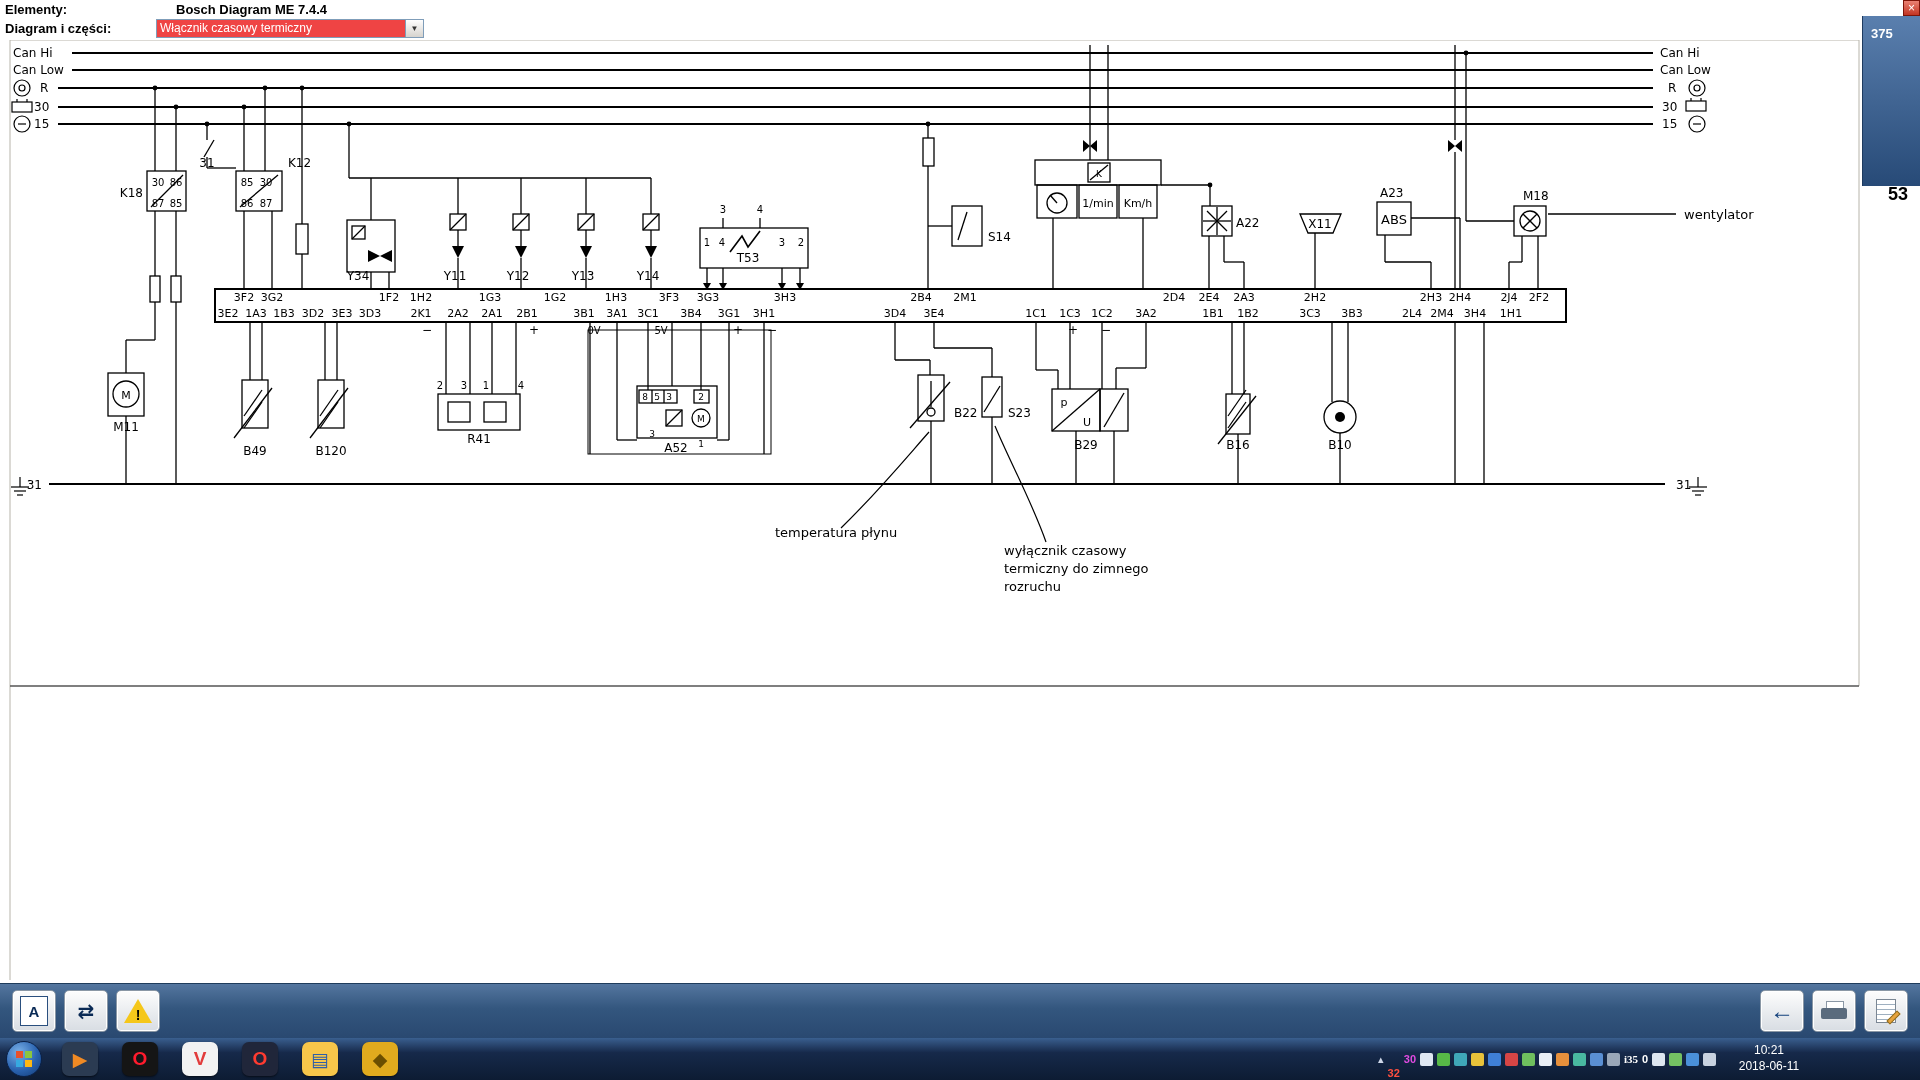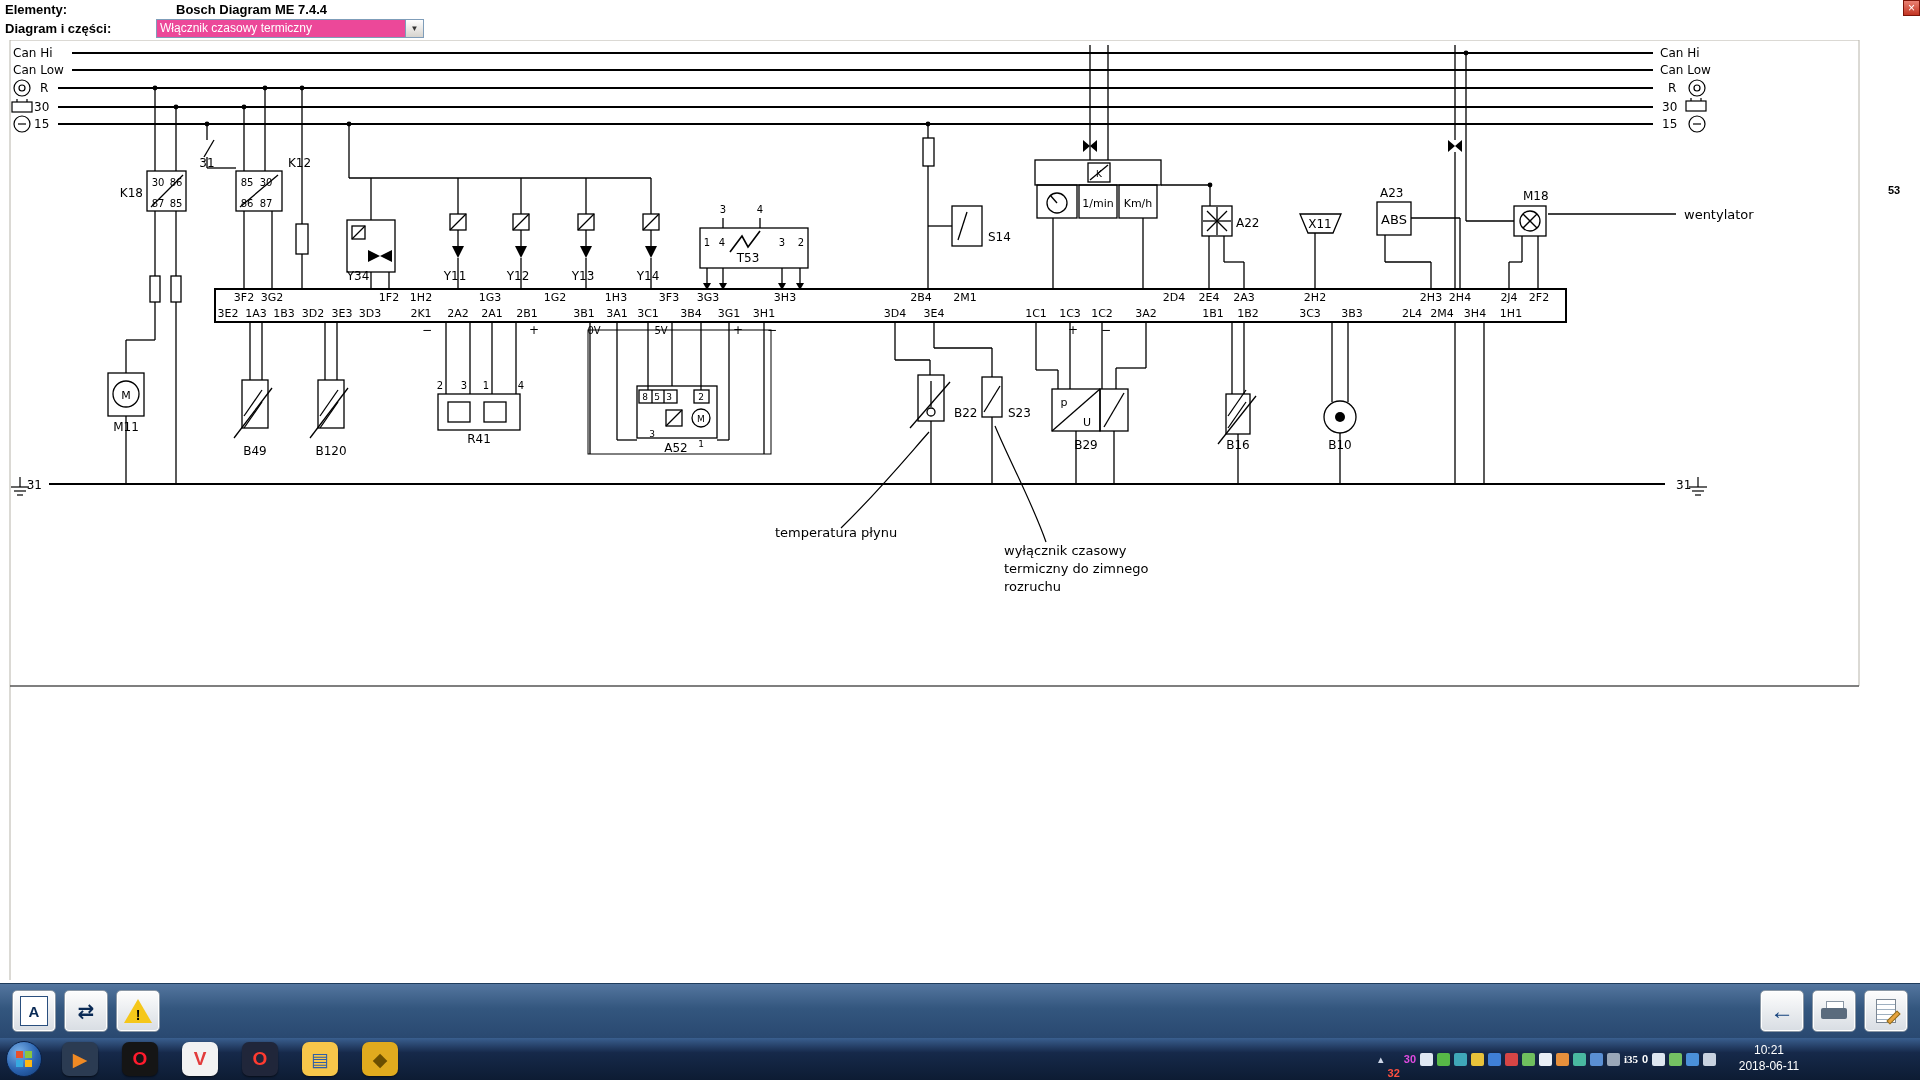--- a/index.html
+++ b/index.html
@@ -6,32 +6,32 @@
   .screen{position:relative;width:1920px;height:1080px;background:#fff;overflow:hidden;
           font-family:"Liberation Sans","DejaVu Sans",sans-serif;color:#000;}
   
   .app-header{position:absolute;left:0;top:0;width:1920px;height:40px;background:#fff;z-index:5;}
   .h-lbl{position:absolute;font-size:13px;font-weight:bold;white-space:nowrap;}
   .lbl-diagram{left:5px;top:2px;}
   .lbl-title{left:176px;top:2px;}
   .lbl-elements{left:5px;top:21px;}
   .dropdown{position:absolute;left:156px;top:19px;width:268px;height:19px;border:1px solid #7f9db9;
             background:#fff;display:flex;box-sizing:border-box;cursor:default;}
-  .dd-value{flex:1;background:#ec4899;color:#fff;font-size:12px;padding:1px 3px 4px 3px;white-space:nowrap;overflow:hidden;}
+  .dd-value{flex:1;background:#ef4444;color:#fff;font-size:12px;padding:1px 3px 4px 3px;white-space:nowrap;overflow:hidden;}
   .dd-btn{width:17px;background:linear-gradient(#fefefe,#d6d3ce);border-left:1px solid #7f9db9;
           display:flex;align-items:center;justify-content:center;}
   .dd-arrow{font-size:8px;color:#333;line-height:1;}
   .close-btn{position:absolute;left:1903px;top:0;width:17px;height:16px;z-index:8;
              background:linear-gradient(#ea8273,#c23422);color:#fff;font-size:12px;line-height:15px;
              text-align:center;border:1px solid #7e1408;box-sizing:border-box;cursor:pointer;}
   
   .sidestrip{position:absolute;left:1862px;top:16px;width:58px;height:170px;z-index:6;
              background:linear-gradient(#5a7fae,#274a77);border-left:1px solid #1d3a5f;}
   .sidestrip-num{color:#fff;font-size:13px;font-weight:bold;padding:10px 0 0 8px;}
-  .page-num{position:absolute;left:1888px;top:184px;z-index:6;font-size:11px;font-weight:bold;}
+  .page-num{position:absolute;left:1888px;top:184px;z-index:6;font-size:18px;font-weight:bold;}
   
   #schematic{position:absolute;left:0;top:0;z-index:1;}
   
   .toolbar{position:absolute;left:0;top:983px;width:1920px;height:55px;z-index:6;
            background:linear-gradient(#54769f,#33567e 45%,#294870);border-top:1px solid #1f3c5c;}
   button{padding:0;border:none;background:none;font-family:inherit;}
   .tbtn{position:absolute;top:6px;width:44px;height:42px;border-radius:5px;cursor:pointer;
         background:linear-gradient(#fdfdfd,#d8dde3);border:1px solid #8a97a5;
         box-shadow:inset 0 0 0 1px #fff;display:flex;align-items:center;justify-content:center;}
   .t1{left:12px;} .t2{left:64px;} .t3{left:116px;position:absolute;}
@@ -538,20 +538,23 @@
     <div class="dropdown">
       <span class="dd-value">Włącznik czasowy termiczny</span>
       <span class="dd-btn">
         <span class="dd-arrow">▼</span>
       </span>
     </div>
   </div>
 
   <div class="close-btn">×</div>
 
+  <div class="sidestrip">
+    <div class="sidestrip-num">375</div>
+  </div>
   <div class="page-num">53</div>
 
   <div class="toolbar">
     <button class="tbtn t1">
       <span class="icon-a">A</span>
     </button>
     <button class="tbtn t2">
       <span class="icon-swap">⇄</span>
     </button>
     <button class="tbtn t3">

